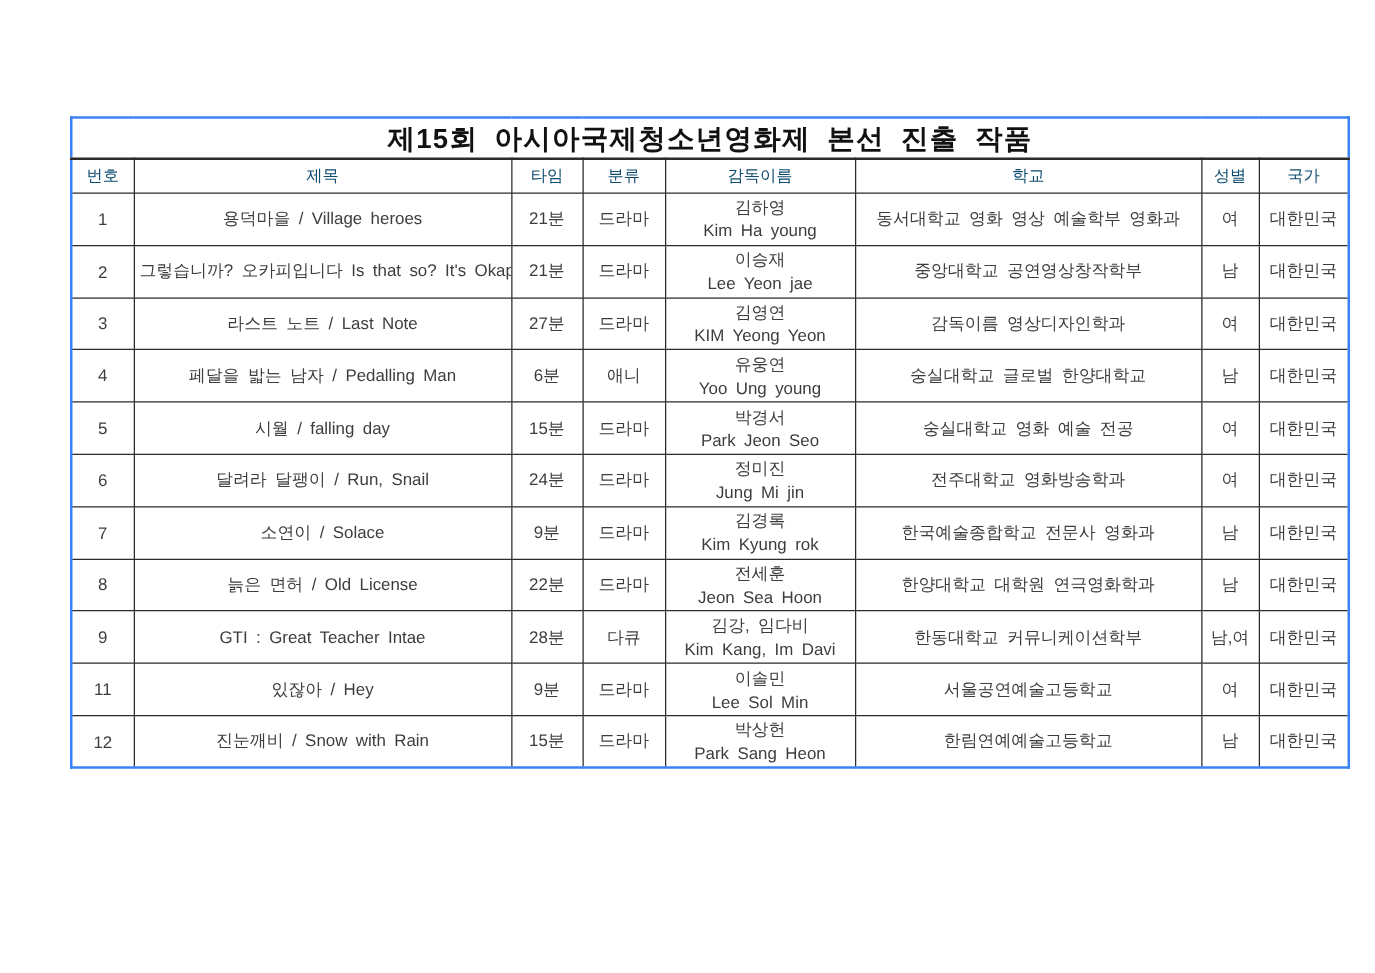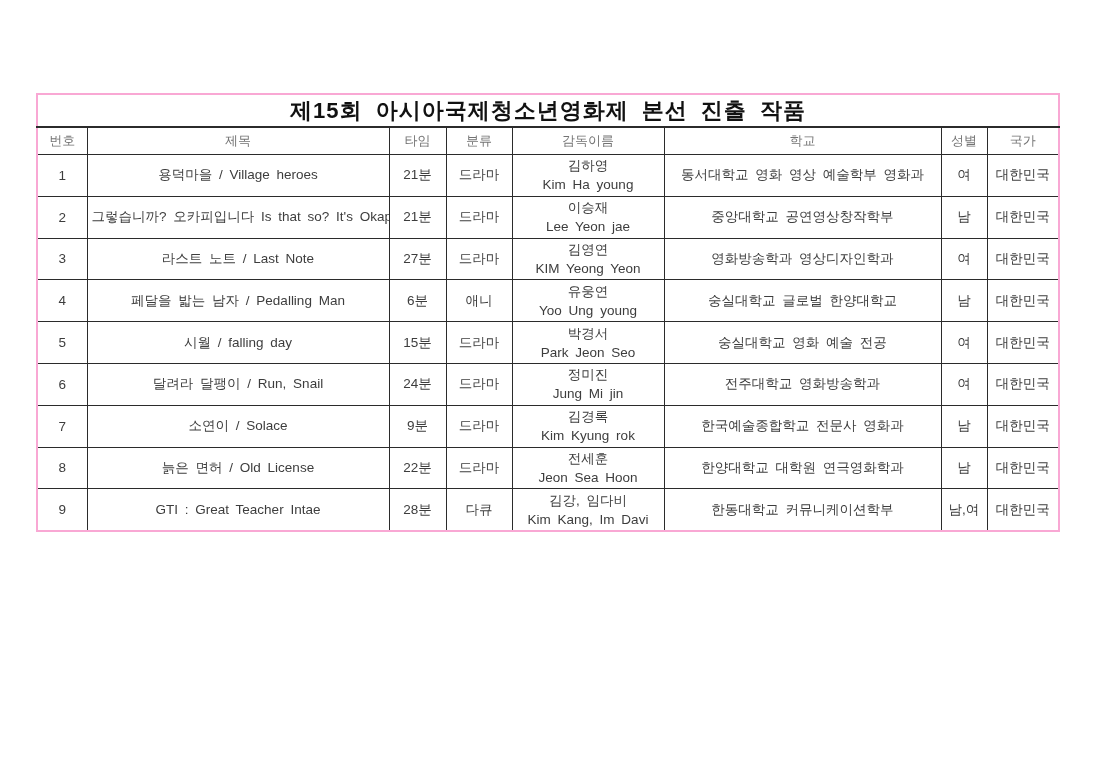--- a/index.html
+++ b/index.html
@@ -11,26 +11,26 @@
   }
   .page {
     position: relative;
     width: 1100px;
     height: 778px;
     background: #ffffff;
     overflow: hidden;
   }
   table.film-table {
     position: absolute;
-    left: 36px;
+    left: 56px;
     top: 93px;
     width: 1022px;
     border-collapse: collapse;
     table-layout: fixed;
-    border: 2px solid #f9a8d4;
+    border: 2px solid #3b82f6;
   }
   table.film-table th,
   table.film-table td {
     border: 1px solid #2b2b2b;
     text-align: center;
     vertical-align: middle;
     padding: 0 4px;
     overflow: hidden;
     white-space: nowrap;
   }
@@ -40,21 +40,21 @@
     font-weight: bold;
     color: #111111;
     border-bottom: 2px solid #2b2b2b;
     letter-spacing: 1px;
     word-spacing: 6px;
   }
   tr.header-row th {
     height: 26px;
     font-size: 13px;
     font-weight: normal;
-    color: #737373;
+    color: #0c4a6e;
   }
   tbody tr {
     height: 41.8px;
   }
   tbody td {
     font-size: 13.5px;
     word-spacing: 3px;
   }
   td.cell-director div {
     line-height: 19px;
@@ -121,21 +121,21 @@
 
   <tr>
     <td>3</td>
     <td>라스트 노트 / Last Note</td>
     <td>27분</td>
     <td>드라마</td>
     <td class="cell-director">
       <div>김영연</div>
       <div>KIM Yeong Yeon</div>
     </td>
-    <td>영화방송학과 영상디자인학과</td>
+    <td>감독이름 영상디자인학과</td>
     <td>여</td>
     <td>대한민국</td>
   </tr>
 
   <tr>
     <td>4</td>
     <td>페달을 밟는 남자 / Pedalling Man</td>
     <td>6분</td>
     <td>애니</td>
     <td class="cell-director">
@@ -211,16 +211,42 @@
     <td class="cell-director">
       <div>김강, 임다비</div>
       <div>Kim Kang, Im Davi</div>
     </td>
     <td>한동대학교 커뮤니케이션학부</td>
     <td>남,여</td>
     <td>대한민국</td>
   </tr>
 
 
-
+  <tr>
+    <td>11</td>
+    <td>있잖아 / Hey</td>
+    <td>9분</td>
+    <td>드라마</td>
+    <td class="cell-director">
+      <div>이솔민</div>
+      <div>Lee Sol Min</div>
+    </td>
+    <td>서울공연예술고등학교</td>
+    <td>여</td>
+    <td>대한민국</td>
+  </tr>
+
+  <tr>
+    <td>12</td>
+    <td>진눈깨비 / Snow with Rain</td>
+    <td>15분</td>
+    <td>드라마</td>
+    <td class="cell-director">
+      <div>박상헌</div>
+      <div>Park Sang Heon</div>
+    </td>
+    <td>한림연예예술고등학교</td>
+    <td>남</td>
+    <td>대한민국</td>
+  </tr>
 </tbody>
   </table>
 </div>
 
 </body></html>

